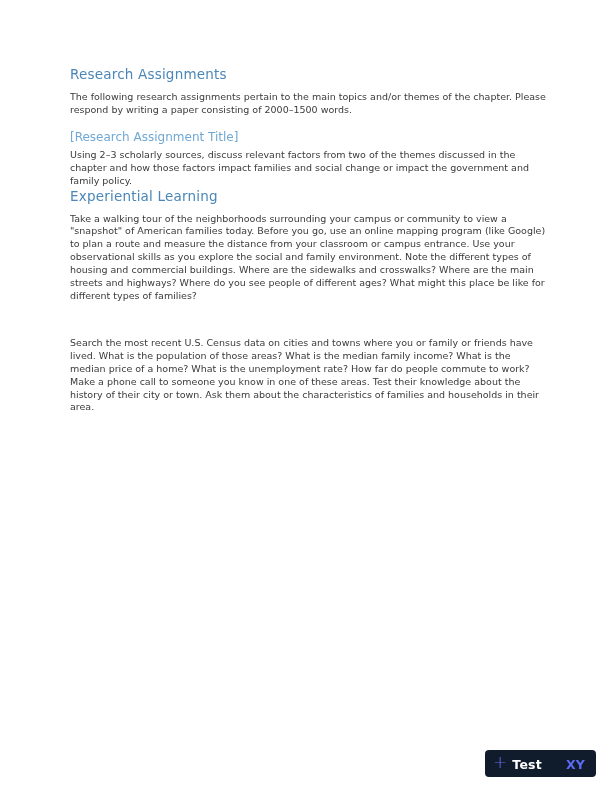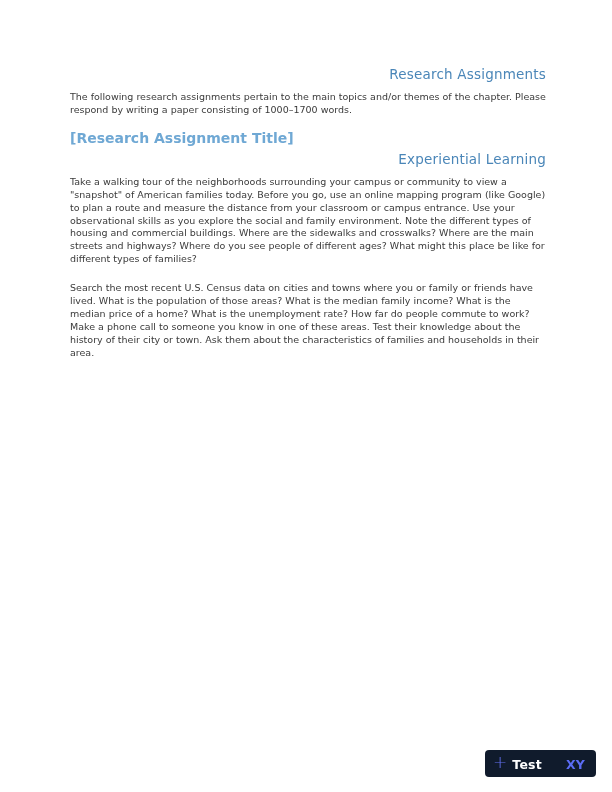--- a/index.html
+++ b/index.html
@@ -17,38 +17,37 @@
   }
   .content {
     padding: 66px 66px 0 70px;
   }
   .heading {
     font-size: 13.5px;
     font-weight: 400;
     color: var(--heading, #4a86b8);
     margin: 0 0 9px 0;
     letter-spacing: 0.2px;
-    text-align: right;
   }
   .heading.second {
   }
   .subheading {
-    font-size: 14px;
-    font-weight: 700;
+    font-size: 12px;
+    font-weight: 400;
     color: var(--subheading, #6fa8d4);
     margin: 13px 0 5px 0;
   }
   .body-para {
     font-size: 9.5px;
     line-height: 1.36;
     color: var(--body, #3a3a3a);
     margin: 0;
   }
   .body-para + .body-para.spaced {
-    margin-top: 16px;
+    margin-top: 34px;
   }
   .logo-badge {
     position: absolute;
     right: 16px;
     bottom: 15px;
     height: 27px;
     display: flex;
     align-items: center;
     gap: 5px;
     background: var(--logo_bg, #101b2c);
@@ -79,24 +78,25 @@
   }
 </style>
 </head>
 <body>
 
 <div class="page">
   <div class="content">
 
     <h1 class="heading">Research Assignments</h1>
 
-    <p class="body-para">The following research assignments pertain to the main topics and/or themes of the chapter. Please respond by writing a paper consisting of 1000–1700 words.</p>
+    <p class="body-para">The following research assignments pertain to the main topics and/or themes of the chapter. Please respond by writing a paper consisting of 2000–1500 words.</p>
 
     <h2 class="subheading">[Research Assignment Title]</h2>
 
+    <p class="body-para">Using 2–3 scholarly sources, discuss relevant factors from two of the themes discussed in the chapter and how those factors impact families and social change or impact the government and family policy.</p>
 
     <h1 class="heading second">Experiential Learning</h1>
 
     <p class="body-para">Take a walking tour of the neighborhoods surrounding your campus or community to view a "snapshot" of American families today. Before you go, use an online mapping program (like Google) to plan a route and measure the distance from your classroom or campus entrance. Use your observational skills as you explore the social and family environment. Note the different types of housing and commercial buildings. Where are the sidewalks and crosswalks? Where are the main streets and highways? Where do you see people of different ages? What might this place be like for different types of families?</p>
 
     <p class="body-para spaced">Search the most recent U.S. Census data on cities and towns where you or family or friends have lived. What is the population of those areas? What is the median family income? What is the median price of a home? What is the unemployment rate? How far do people commute to work? Make a phone call to someone you know in one of these areas. Test their knowledge about the history of their city or town. Ask them about the characteristics of families and households in their area.</p>
 
   </div>
 
   <div class="logo-badge">

